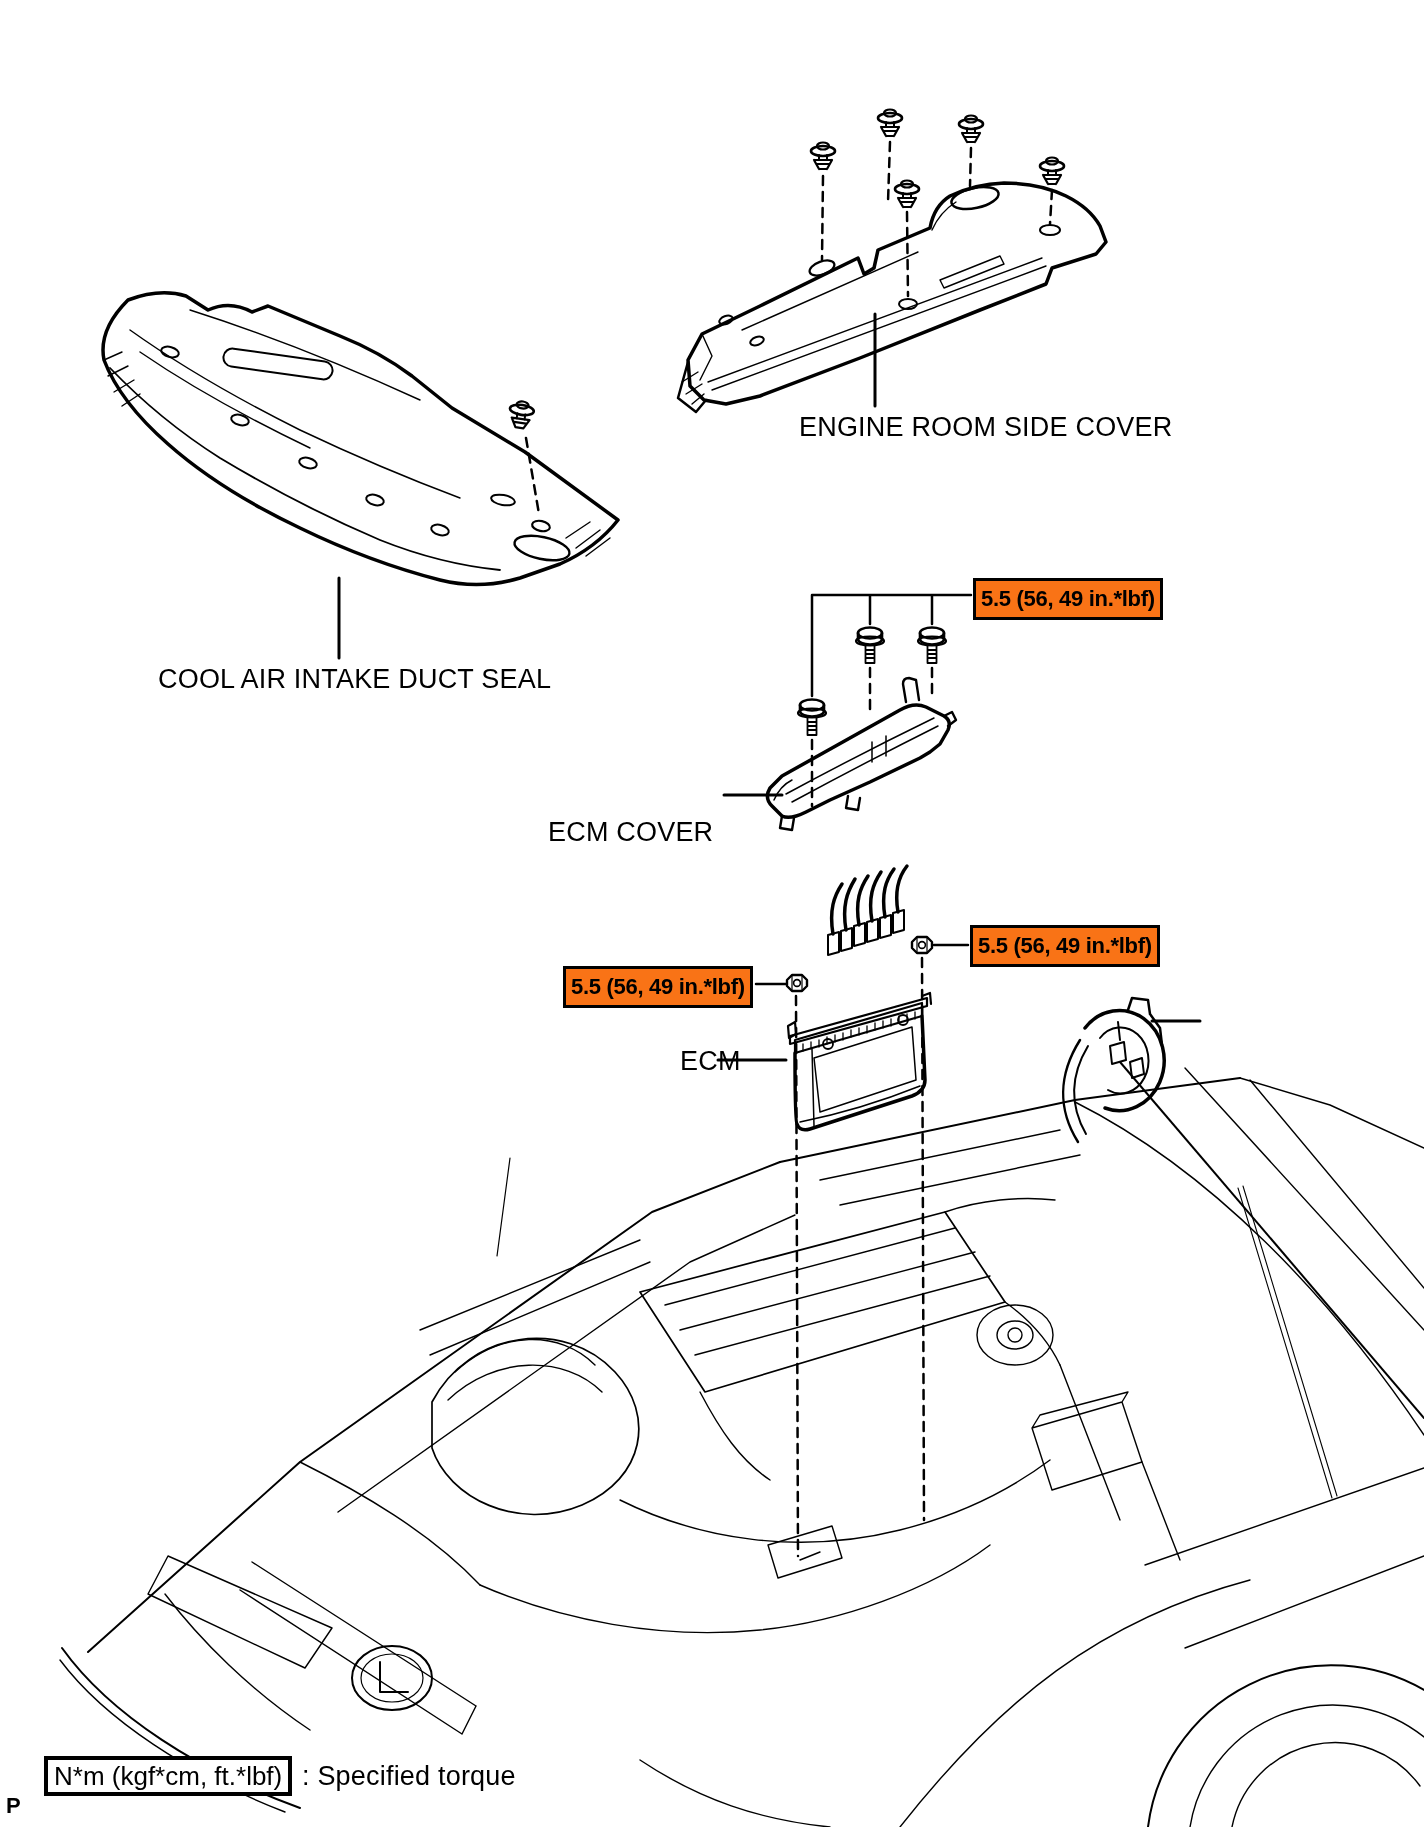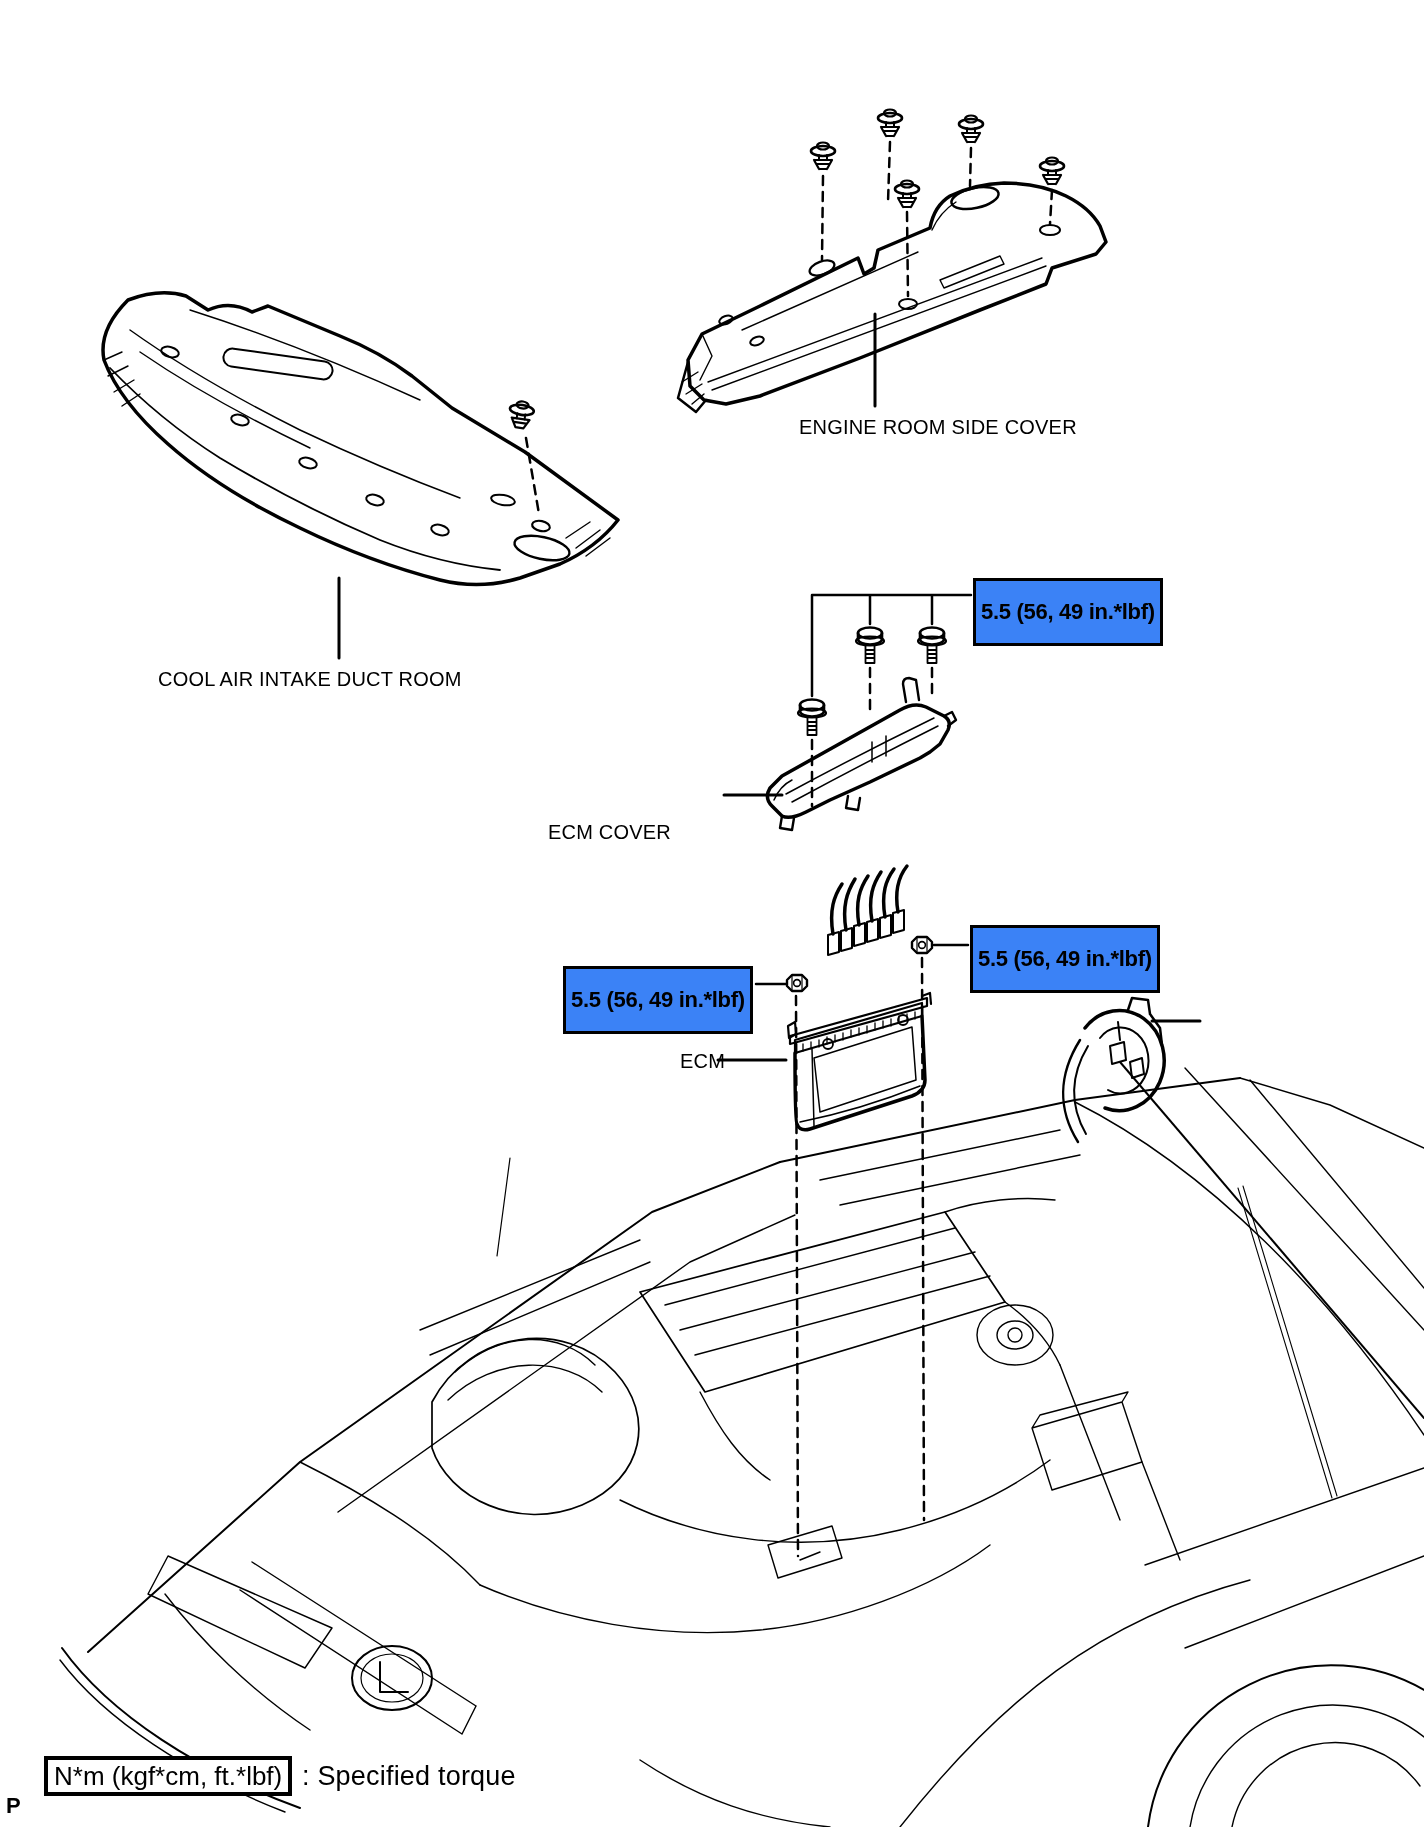--- a/index.html
+++ b/index.html
@@ -2,26 +2,26 @@
 <html><head>
 <meta charset="utf-8">
 <style>
   html,body{margin:0;padding:0;background:#fff;}
   #page{
     position:relative;width:1424px;height:1827px;background:#ffffff;overflow:hidden;
     font-family:"Liberation Sans", sans-serif;color:#000;
   }
   #art{position:absolute;left:0;top:0;width:1424px;height:1827px;}
   .label{
-    position:absolute;font-size:20px;line-height:31px;color:#000;white-space:nowrap;
+    position:absolute;font-size:27px;line-height:31px;color:#000;white-space:nowrap;
     letter-spacing:0.2px;
   }
   .torque-box{
-    position:absolute;border:3px solid #000;background:#3b82f6;
-    font-size:22px;font-weight:bold;line-height:28px;padding:17px 5px;
+    position:absolute;border:3px solid #000;background:#f97316;
+    font-size:22px;font-weight:bold;line-height:28px;padding:4px 5px;
     letter-spacing:-0.3px;white-space:nowrap;
   }
   .legend-box{
     position:absolute;border:4px solid #000;background:#fff;
     font-size:26px;line-height:32px;padding:0 6px;white-space:nowrap;
   }
   .page-marker{position:absolute;font-size:22px;font-weight:bold;}
 </style>
 </head>
 <body>
@@ -219,21 +219,21 @@
       <path stroke-width="2.5" d="M 1080,1040 C 1058,1075 1058,1110 1078,1142"></path>
       <path stroke-width="2" d="M 1088,1046 C 1070,1076 1070,1106 1086,1134"></path>
     </g>
     <path stroke-width="3" d="M 1152,1021 H 1200"></path>
   </svg>
 
   <div class="label" style="left:799px;top:412px;">
     <div>ENGINE ROOM SIDE COVER</div>
   </div>
 
-  <div class="label" style="left:158px;top:664px;">COOL AIR INTAKE DUCT ROOM</div>
+  <div class="label" style="left:158px;top:664px;">COOL AIR INTAKE DUCT SEAL</div>
 
   <div class="label" style="left:548px;top:781px;margin-top:36px;">ECM COVER</div>
 
   <div class="label" style="left:680px;top:1046px;">ECM</div>
 
 
   <div class="torque-box" style="left:973px;top:578px;">5.5 (56, 49 in.*lbf)</div>
 
   <div class="torque-box" style="left:970px;top:925px;">5.5 (56, 49 in.*lbf)</div>
 

